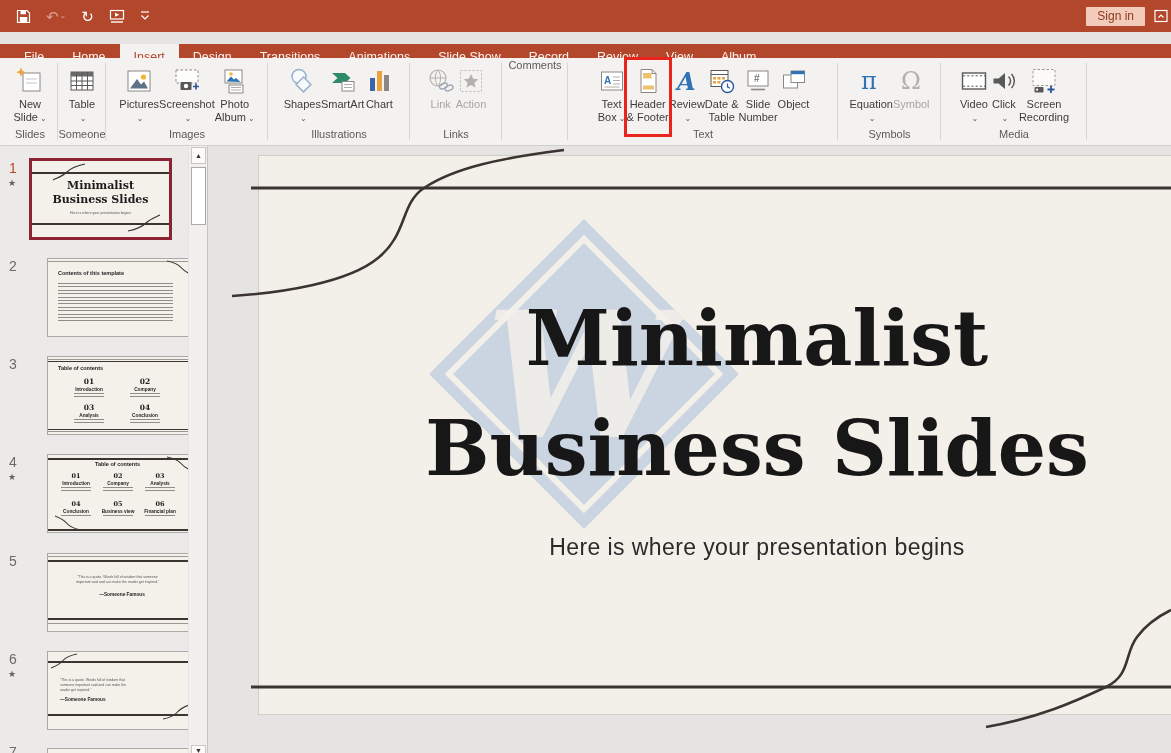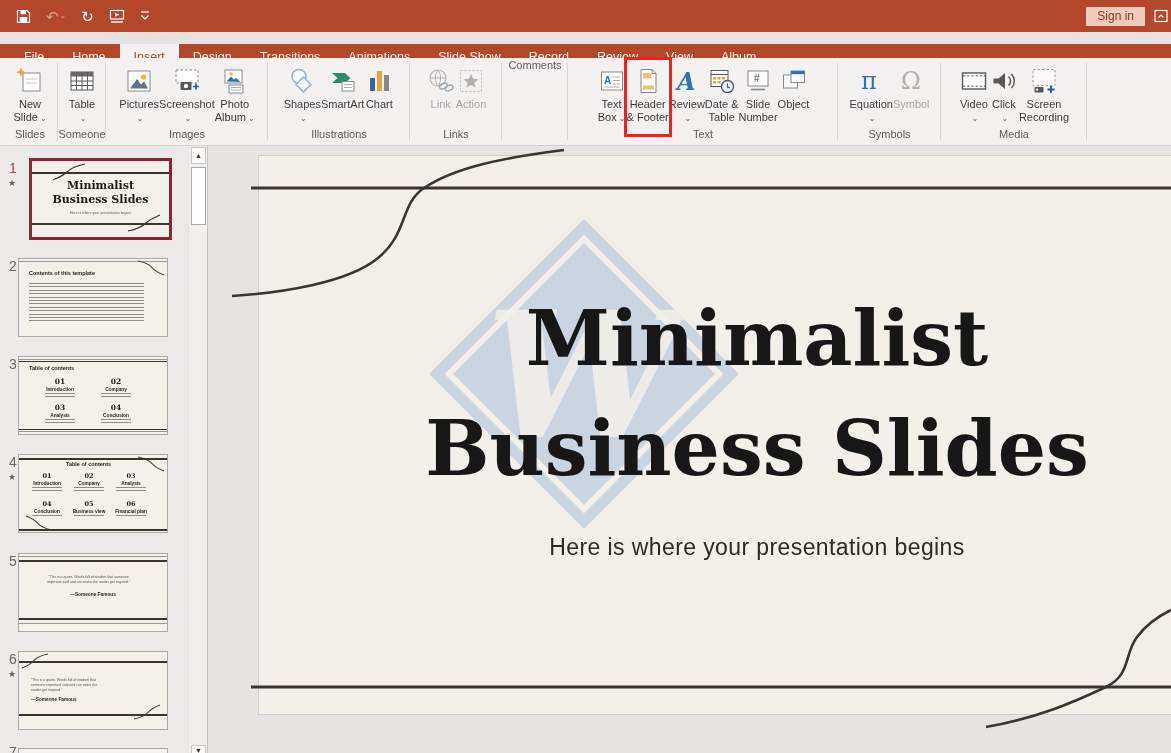--- a/index.html
+++ b/index.html
@@ -39,21 +39,21 @@
   .chev{font-size:8px;color:#5C5A58;margin-left:2px;}
   .dis .rl{color:#A8A6A4;}
   .redbox{position:absolute;left:-3px;right:-3px;top:-4px;height:80px;border:3px solid var(--c-highlight_red,#E8241D);
           pointer-events:none;z-index:5;}
 
   
   #thumbpanel{position:absolute;left:0;top:146px;width:188px;height:607px;background:#ECEAE9;overflow:hidden;}
   .tnum{position:absolute;left:9px;font-size:14px;color:#6C6A68;}
   .tnum.sel{color:#C0442C;}
   .tstar{position:absolute;left:8px;font-size:9px;color:#63615F;}
-  .thumb{position:absolute;left:18px;width:150px;height:79px;background:#F4F1EB;border:1px solid #ABA9A8;}
+  .thumb{position:absolute;left:47px;width:150px;height:79px;background:#F4F1EB;border:1px solid #ABA9A8;}
   .thumb.sel{left:29px;width:143px;height:82px;border:3px solid var(--c-selected_border,#8B2332);}
   .m-line{position:absolute;left:0;right:0;height:1.5px;background:var(--c-line_dark,#3B3430);}
   .m-grayline{position:absolute;left:0;right:0;height:1px;background:#9A9894;}
   .m-title1{position:absolute;left:0;right:0;top:18px;text-align:center;font-family:"DejaVu Serif",serif;
             font-weight:bold;font-size:11px;line-height:13.5px;color:#1C1C1C;}
   .tiny{display:block;width:200%;font-size:7px;line-height:1.4;transform:scale(.5);transform-origin:0 0;color:#555;}
   .tiny.b{font-size:9.5px;font-weight:bold;color:#1C1C1C;}
   .tiny.h{font-size:11px;font-weight:bold;color:#1C1C1C;line-height:1.1;}
   .m-sub{position:absolute;left:0;right:0;top:49px;text-align:center;}
   .m-h{position:absolute;left:10px;top:11px;width:120px;}

